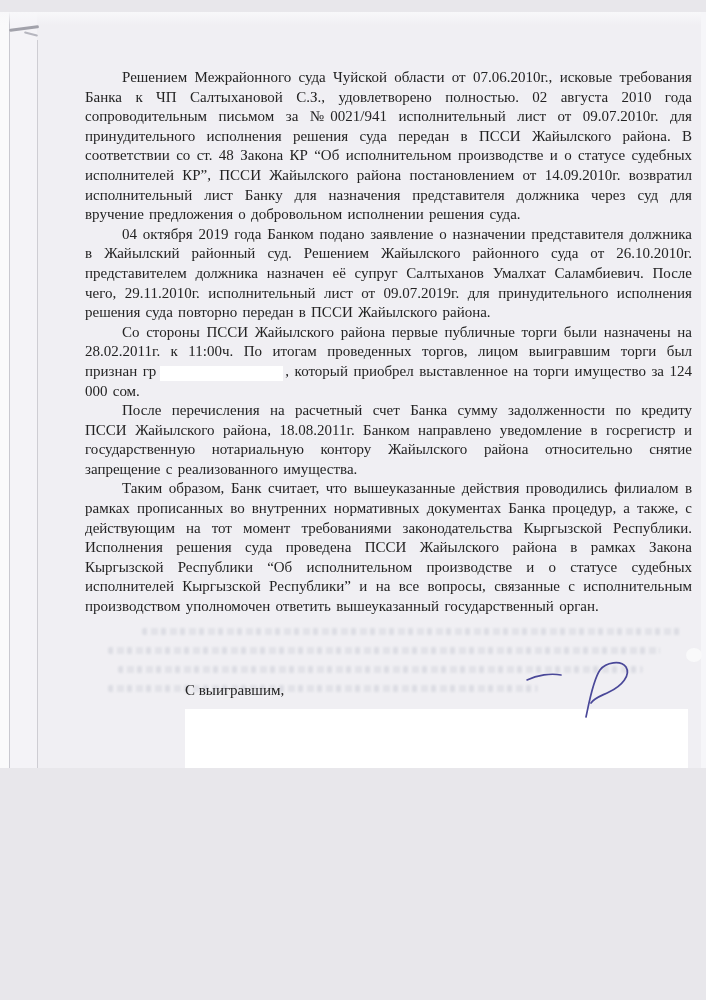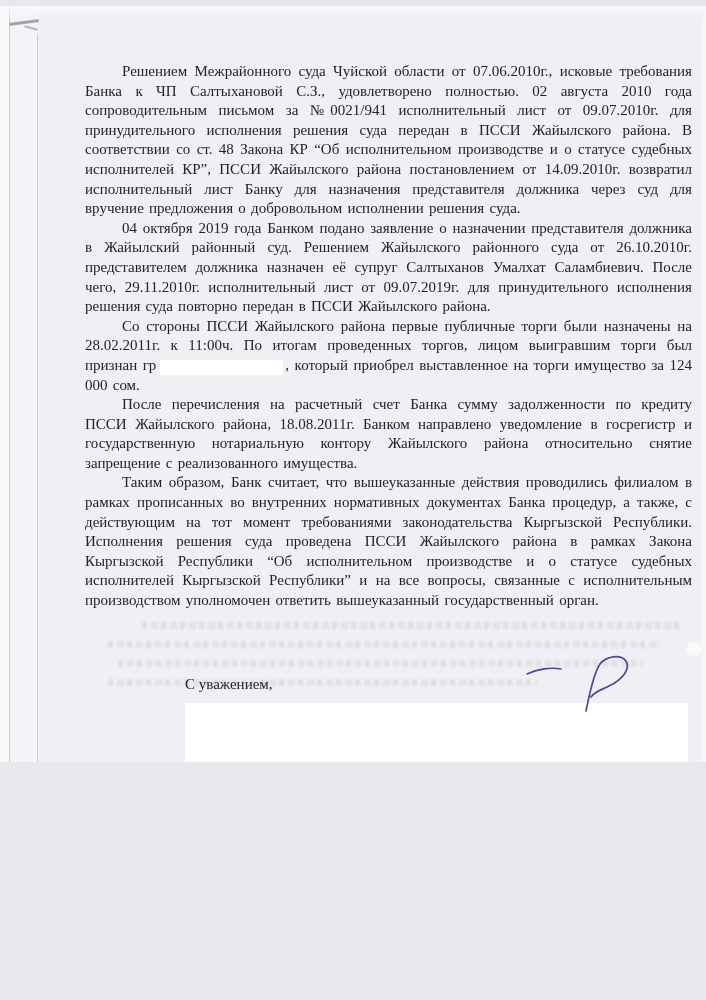--- a/index.html
+++ b/index.html
@@ -4,21 +4,21 @@
 <title>Scanned document</title>
 <style>
   html,body{margin:0;padding:0;}
   body{
     background:#e8e7eb;
     font-family:"Liberation Serif","DejaVu Serif",serif;
   }
   .page{
     position:relative;
     width:706px;height:756px;
-    margin:6px auto;
+    margin:12px auto;
     background:#f0eff3;
     overflow:hidden;
     color:#232323;
   }
   
   .edge-left-outer{
     position:absolute;left:0;top:0;width:9px;height:100%;
     background:#fafafb;border-right:1px solid #c9c9d0;
   }
   .edge-left-inner{
@@ -129,21 +129,21 @@
   </div>
 
   <div class="body-text">
     <p>Решением Межрайонного суда Чуйской области от 07.06.2010г., исковые требования Банка к ЧП Салтыхановой С.З., удовлетворено полностью. 02 августа 2010 года сопроводительным письмом за №0021/941 исполнительный лист от 09.07.2010г. для принудительного исполнения решения суда передан в ПССИ Жайылского района. В соответствии со ст. 48 Закона КР “Об исполнительном производстве и о статусе судебных исполнителей КР”, ПССИ Жайылского района постановлением от 14.09.2010г. возвратил исполнительный лист Банку для назначения представителя должника через суд для вручение предложения о добровольном исполнении решения суда.</p>
     <p>04 октября 2019 года Банком подано заявление о назначении представителя должника в Жайылский районный суд. Решением Жайылского районного суда от 26.10.2010г. представителем должника назначен её супруг Салтыханов Умалхат Саламбиевич. После чего, 29.11.2010г. исполнительный лист от 09.07.2019г. для принудительного исполнения решения суда повторно передан в ПССИ Жайылского района.</p>
     <p><span>Со стороны ПССИ Жайылского района первые публичные торги были назначены на 28.02.2011г. к 11:00ч. По итогам проведенных торгов, лицом выигравшим торги был признан гр</span><span class="inline-redaction"></span><span>, который приобрел выставленное на торги имущество за 124 000 сом.</span></p>
     <p>После перечисления на расчетный счет Банка сумму задолженности по кредиту ПССИ Жайылского района, 18.08.2011г. Банком направлено уведомление в госрегистр и государственную нотариальную контору Жайылского района относительно снятие запрещение с реализованного имущества.</p>
     <p>Таким образом, Банк считает, что вышеуказанные действия проводились филиалом в рамках прописанных во внутренних нормативных документах Банка процедур, а также, с действующим на тот момент требованиями законодательства Кыргызской Республики. Исполнения решения суда проведена ПССИ Жайылского района в рамках Закона Кыргызской Республики “Об исполнительном производстве и о статусе судебных исполнителей Кыргызской Республики” и на все вопросы, связанные с исполнительным производством уполномочен ответить вышеуказанный государственный орган.</p>
   </div>
 
-  <div class="closing">С уважением,</div>
+  <div class="closing">С выигравшим,</div>
 
   <div class="redaction redaction-signature"></div>
   <div class="redaction redaction-executor"></div>
   <div class="redaction redaction-bottom"></div>
 
   <div class="executor-note">Исп: ОВК ЮУ</div>
 
   <svg class="ink-overlay" width="706" height="1000" viewBox="0 0 706 1000">
     <g fill="none" stroke="#4a4899" stroke-linecap="round">
 

